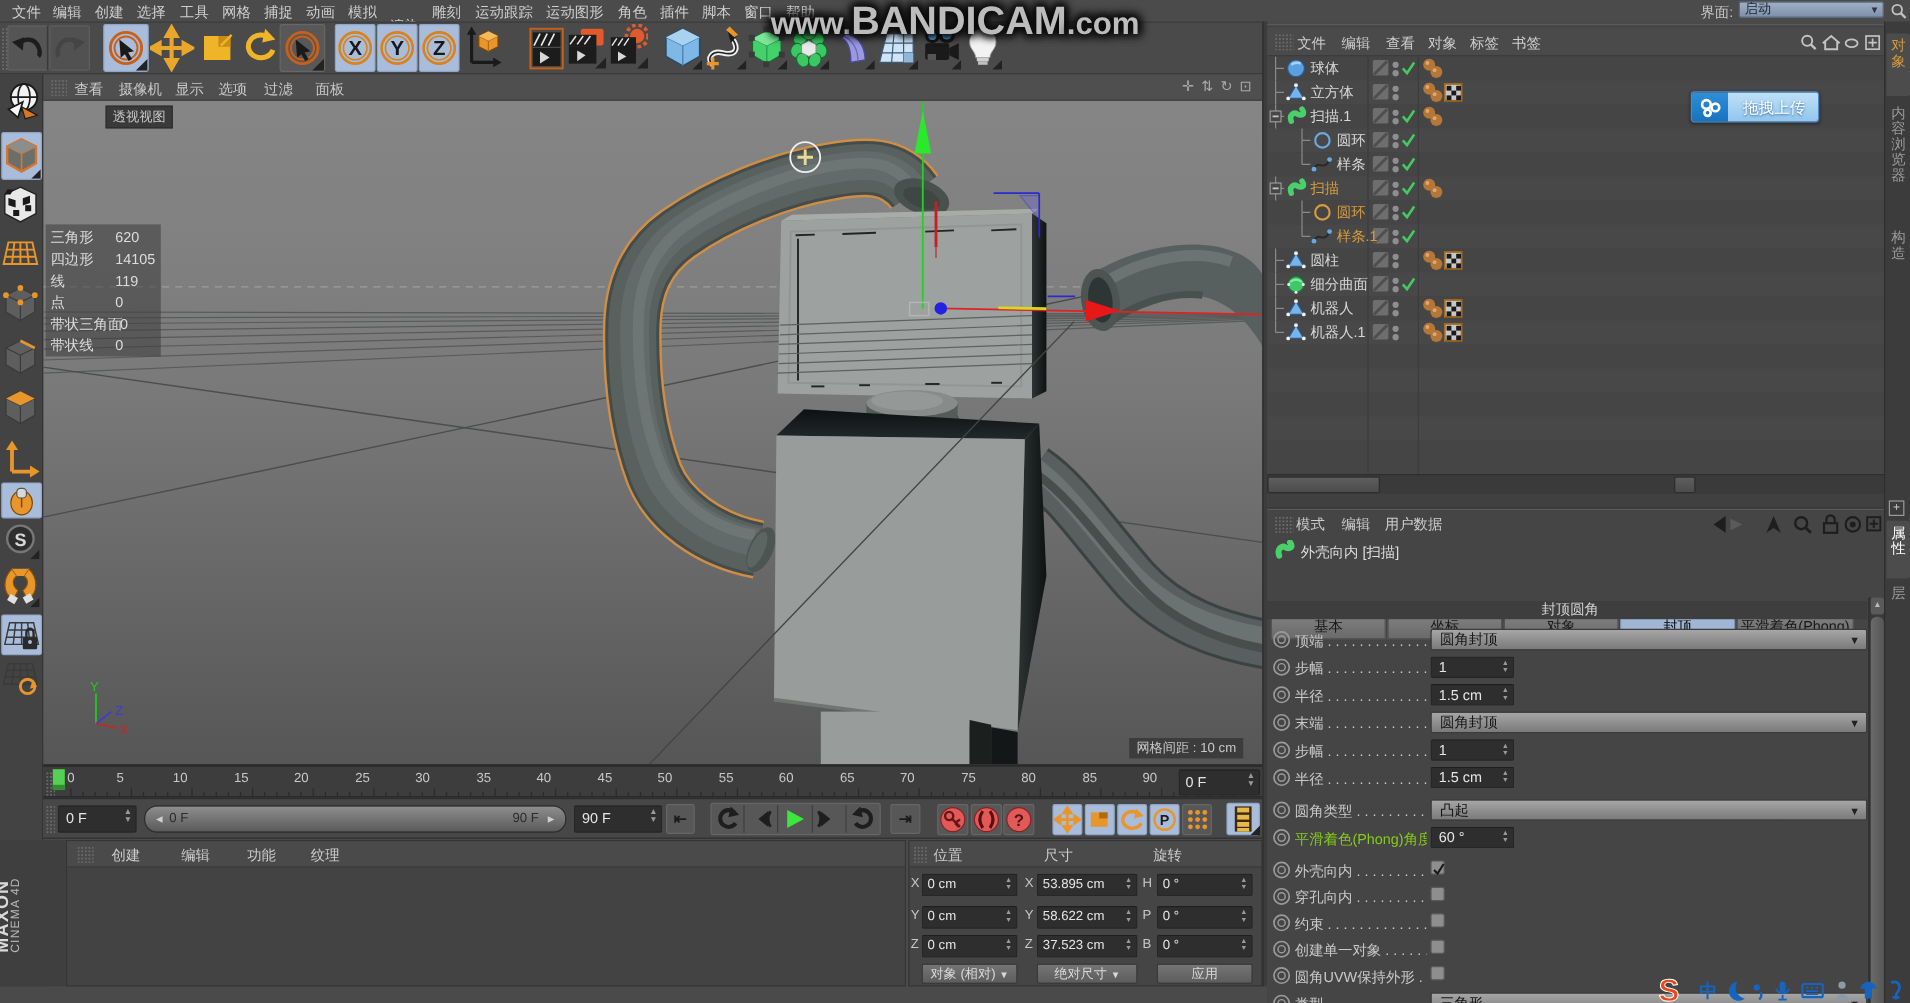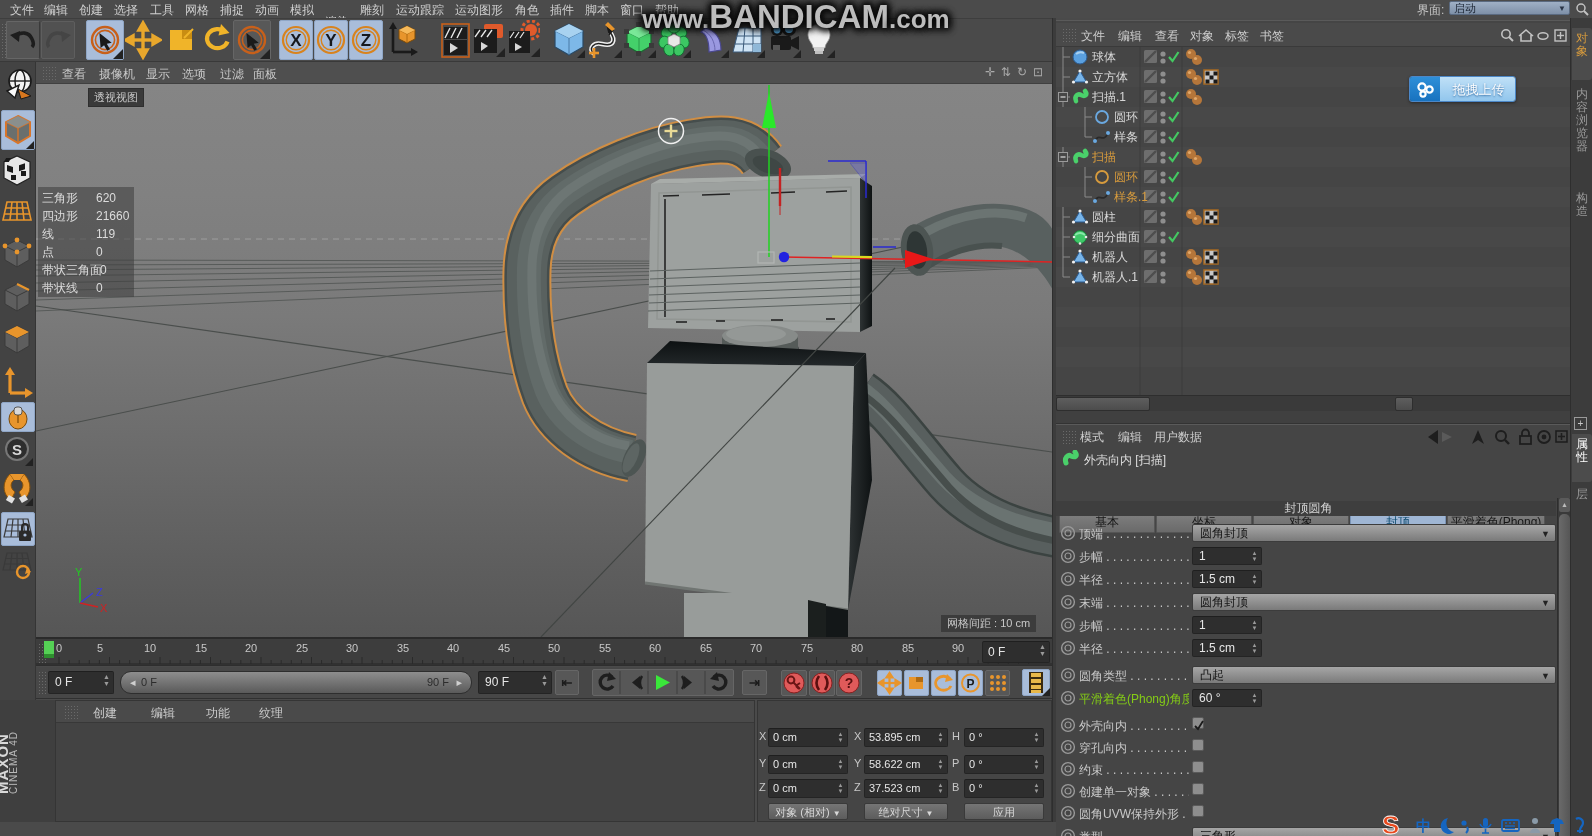--- a/index.html
+++ b/index.html
@@ -289,21 +289,21 @@
   </div>
 </div>
 
 <div class="abs vpmenu" style="left:36px;top:62px;width:1016px;height:22px;background:#4f4f4f;border-bottom:1px solid #404040;">
   <div class="abs grip" style="left:6px;top:4px;width:14px;height:14px;"></div>
   <span class="abs" style="left:26px;top:4px;">查看</span>
   <span class="abs" style="left:63px;top:4px;">摄像机</span>
   <span class="abs" style="left:110px;top:4px;">显示</span>
   <span class="abs" style="left:146px;top:4px;">选项</span>
   <span class="abs" style="left:184px;top:4px;">过滤</span>
-  <span class="abs" style="left:217px;top:4px;text-align:right;">面板</span>
+  <span class="abs" style="left:227px;top:4px;text-align:right;">面板</span>
   <span class="abs" style="left:949px;top:3px;color:#aaa;">✛</span>
   <span class="abs" style="left:965px;top:3px;color:#aaa;">⇅</span>
   <span class="abs" style="left:981px;top:3px;color:#aaa;">↻</span>
   <span class="abs" style="left:997px;top:3px;color:#aaa;">⊡</span>
 </div>
 
 <div class="abs" style="left:0;top:62px;width:36px;height:760px;background:#434343;border-right:1px solid #353535;"></div>
 <div id="leftcol">
 
   <div class="btn" style="left:1px;top:65px;width:34px;height:38px;">
@@ -577,21 +577,21 @@
     <line x1="628.5" y1="47" x2="641.5" y2="47"></line>
     <line x1="635" y1="40.5" x2="635" y2="53.5"></line>
   </g>
 </svg>
 </div>
 
 <div class="abs" style="left:88px;top:88px;background:#3a3a3a;border:1px solid #2e2e2e;color:#c6c6c6;font-size:11px;padding:1px 5px;">透视视图</div>
 
 <div class="abs" style="left:38px;top:187px;width:96px;height:110px;background:rgba(60,60,60,0.55);color:#dcdcdc;font-size:12px;line-height:18px;padding:2px 0 0 4px;">
   <div>三角形<span style="position:absolute;left:58px;">620</span></div>
-  <div>四边形<span style="position:absolute;left:58px;">21660</span></div>
+  <div>四边形<span style="position:absolute;left:58px;">14105</span></div>
   <div>线<span style="position:absolute;left:58px;">119</span></div>
   <div>点<span style="position:absolute;left:58px;">0</span></div>
   <div>带状三角面<span style="position:absolute;left:62px;">0</span></div>
   <div>带状线<span style="position:absolute;left:58px;">0</span></div>
 </div>
 
 <div class="abs" style="left:941px;top:615px;background:#3c3c3c;color:#c9c9c9;font-size:11px;padding:1px 6px;">网格间距 : 10 cm</div>
 
 <div id="ruler" class="abs" style="left:36px;top:637px;width:1016px;height:29px;background:#3d3d3d;border-top:2px solid #2a2a2a;border-bottom:1px solid #2e2e2e;">
   <div class="abs grip" style="left:2px;top:4px;width:8px;height:20px;"></div>
@@ -835,20 +835,26 @@
     <div class="abs grip" style="left:8px;top:4px;width:14px;height:14px;"></div>
     <span class="abs" style="left:37px;top:4px;">创建</span>
     <span class="abs" style="left:95px;top:4px;">编辑</span>
     <span class="abs" style="left:150px;top:4px;">功能</span>
     <span class="abs" style="left:203px;top:4px;">纹理</span>
   </div>
   <div class="abs" style="left:0;top:22px;width:698px;height:98px;background:#434343;"></div>
 </div>
 
 <div id="coords" class="abs" style="left:757px;top:700px;width:295px;height:122px;background:#454545;border:1px solid #353535;">
+  <div class="abs panelmenu" style="left:0;top:0;width:293px;height:22px;background:#4a4a4a;border-bottom:1px solid #383838;">
+    <div class="abs grip" style="left:3px;top:4px;width:12px;height:14px;"></div>
+    <span class="abs" style="left:20px;top:4px;">位置</span>
+    <span class="abs" style="left:112px;top:4px;">尺寸</span>
+    <span class="abs" style="left:203px;top:4px;">旋转</span>
+  </div>
   <div class="abs" style="left:1px;top:29px;color:#c8c8c8;font-size:11px;">X</div>
   <div class="abs spin" style="left:10px;top:27px;width:80px;height:19px;line-height:17px;padding-left:4px;font-size:11px;">0 cm<span class="arr" style="font-size:6px;line-height:6px;top:2px;">▲<br>▼</span></div>
   <div class="abs" style="left:96px;top:29px;color:#c8c8c8;font-size:11px;">X</div>
   <div class="abs spin" style="left:106px;top:27px;width:84px;height:19px;line-height:17px;padding-left:4px;font-size:11px;">53.895 cm<span class="arr" style="font-size:6px;line-height:6px;top:2px;">▲<br>▼</span></div>
   <div class="abs" style="left:194px;top:29px;color:#c8c8c8;font-size:11px;">H</div>
   <div class="abs spin" style="left:206px;top:27px;width:80px;height:19px;line-height:17px;padding-left:4px;font-size:11px;">0 °<span class="arr" style="font-size:6px;line-height:6px;top:2px;">▲<br>▼</span></div>
   <div class="abs" style="left:1px;top:56px;color:#c8c8c8;font-size:11px;">Y</div>
   <div class="abs spin" style="left:10px;top:54px;width:80px;height:19px;line-height:17px;padding-left:4px;font-size:11px;">0 cm<span class="arr" style="font-size:6px;line-height:6px;top:2px;">▲<br>▼</span></div>
   <div class="abs" style="left:96px;top:56px;color:#c8c8c8;font-size:11px;">Y</div>
   <div class="abs spin" style="left:106px;top:54px;width:84px;height:19px;line-height:17px;padding-left:4px;font-size:11px;">58.622 cm<span class="arr" style="font-size:6px;line-height:6px;top:2px;">▲<br>▼</span></div>
@@ -1140,21 +1146,21 @@
     <svg class="abs" style="left:6px;top:2px;" width="18" height="18" viewBox="0 0 18 18">
           <path d="M 4 13 C 2 8 6 4 9 6 C 13 8 16 6 13 2" fill="none" stroke="#4ad06a" stroke-width="5" stroke-linecap="round"></path>
         </svg>
     <span class="abs" style="left:28px;top:4px;color:#dedede;font-size:12px;">外壳向内 [扫描]</span>
   </div>
 
   <div class="abs" style="left:0;top:48px;width:514px;height:24px;margin-top:36px;">
     <div class="abs" style="left:3px;top:1px;width:96px;height:23px;background:linear-gradient(#828282,#6a6a6a);border:1px solid #555;border-radius:3px 3px 0 0;color:#161616;font-size:12px;text-align:center;line-height:22px;">基本</div>
     <div class="abs" style="left:100px;top:1px;width:96px;height:23px;background:linear-gradient(#828282,#6a6a6a);border:1px solid #555;border-radius:3px 3px 0 0;color:#161616;font-size:12px;text-align:center;line-height:22px;">坐标</div>
     <div class="abs" style="left:197px;top:1px;width:96px;height:23px;background:linear-gradient(#828282,#6a6a6a);border:1px solid #555;border-radius:3px 3px 0 0;color:#161616;font-size:12px;text-align:center;line-height:22px;">对象</div>
-    <div class="abs" style="left:294px;top:1px;width:96px;height:23px;background:#9fb6d4;border:1px solid #7a93b5;border-radius:3px 3px 0 0;color:#0c4a6e;font-size:12px;text-align:center;line-height:22px;">封顶</div>
+    <div class="abs" style="left:294px;top:1px;width:96px;height:23px;background:#9fb6d4;border:1px solid #7a93b5;border-radius:3px 3px 0 0;color:#000000;font-size:12px;text-align:center;line-height:22px;">封顶</div>
     <div class="abs" style="left:391px;top:1px;width:98px;height:23px;background:linear-gradient(#828282,#6a6a6a);border:1px solid #555;border-radius:3px 3px 0 0;color:#161616;font-size:12px;text-align:center;line-height:22px;">平滑着色(Phong)</div>
   </div>
   <div class="abs" style="left:0;top:76px;width:500px;height:15px;background:#3e3e3e;color:#d4d4d4;font-size:12px;padding-left:5px;line-height:15px;text-align:center;">封顶圆角</div>
   <div id="attrrows">
         <svg class="abs" style="left:4px;top:100px;" width="16" height="16" viewBox="0 0 16 16">
           <circle cx="8" cy="8" r="6.4" fill="none" stroke="#9a9a9a" stroke-width="1.4"></circle>
           <circle cx="8" cy="8" r="3" fill="none" stroke="#9a9a9a" stroke-width="1.2"></circle>
         </svg>
         <span class="abs" style="left:23px;top:101px;width:110px;overflow:hidden;white-space:nowrap;color:#c9c9c9;font-size:12px;">顶端 . . . . . . . . . . . . . . . . . . . . . .</span>
         <div class="abs drop" style="left:136px;top:99px;width:364px;height:18px;line-height:16px;padding-left:7px;">圆角封顶<span style="position:absolute;right:5px;top:1px;font-size:9px;color:#222;">▼</span></div>

